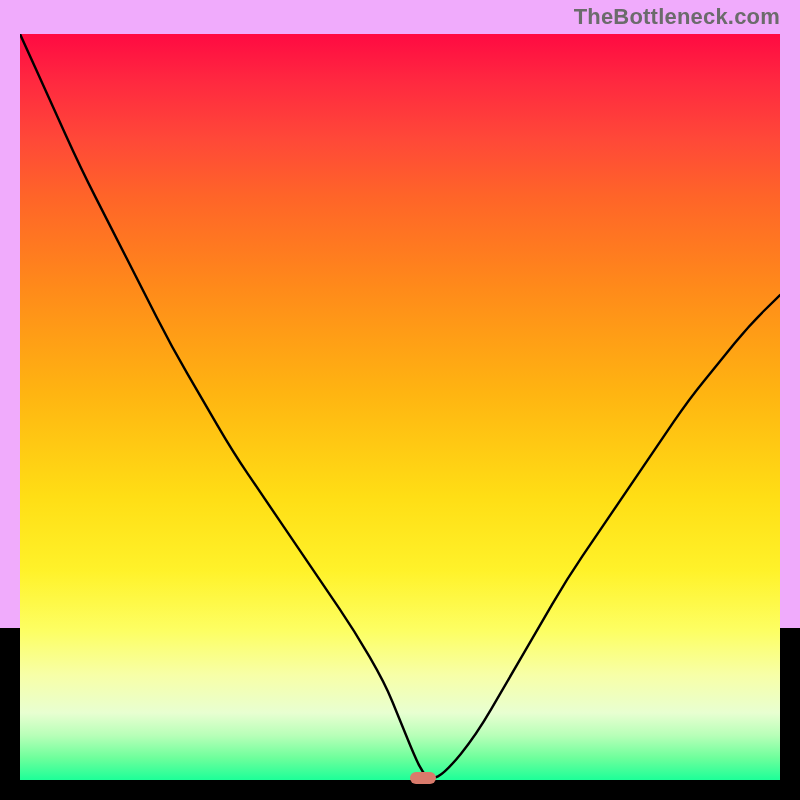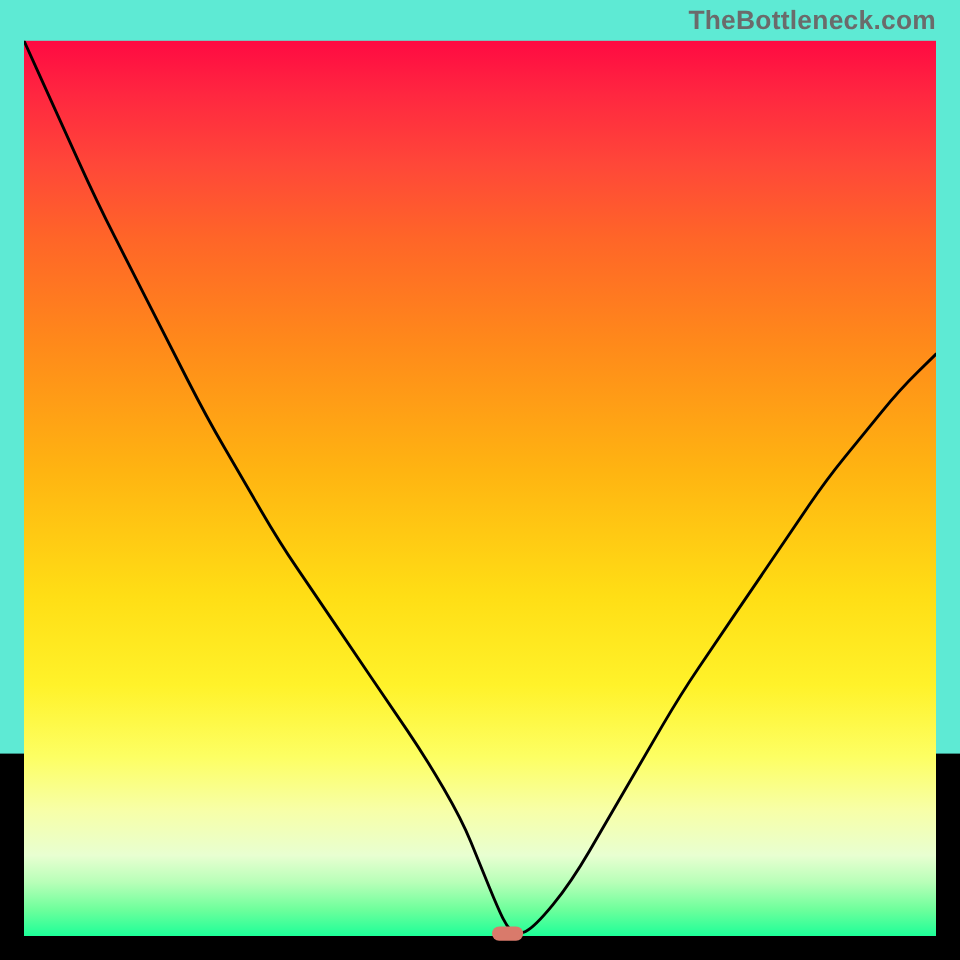--- a/index.html
+++ b/index.html
@@ -8,21 +8,21 @@
     width: 800px;
     height: 800px;
     background: #000;
     font-family: Arial, Helvetica, sans-serif;
     overflow: hidden;
   }
   .frame {
     position: relative;
     width: 800px;
     height: 628px;
-    background: #5eead4;
+    background: #f0abfc;
   }
   .watermark {
     position: absolute;
     top: 4px;
     right: 20px;
     color: #6b6b6b;
     font-size: 22px;
     font-weight: 600;
     letter-spacing: 0.2px;
     user-select: none;

